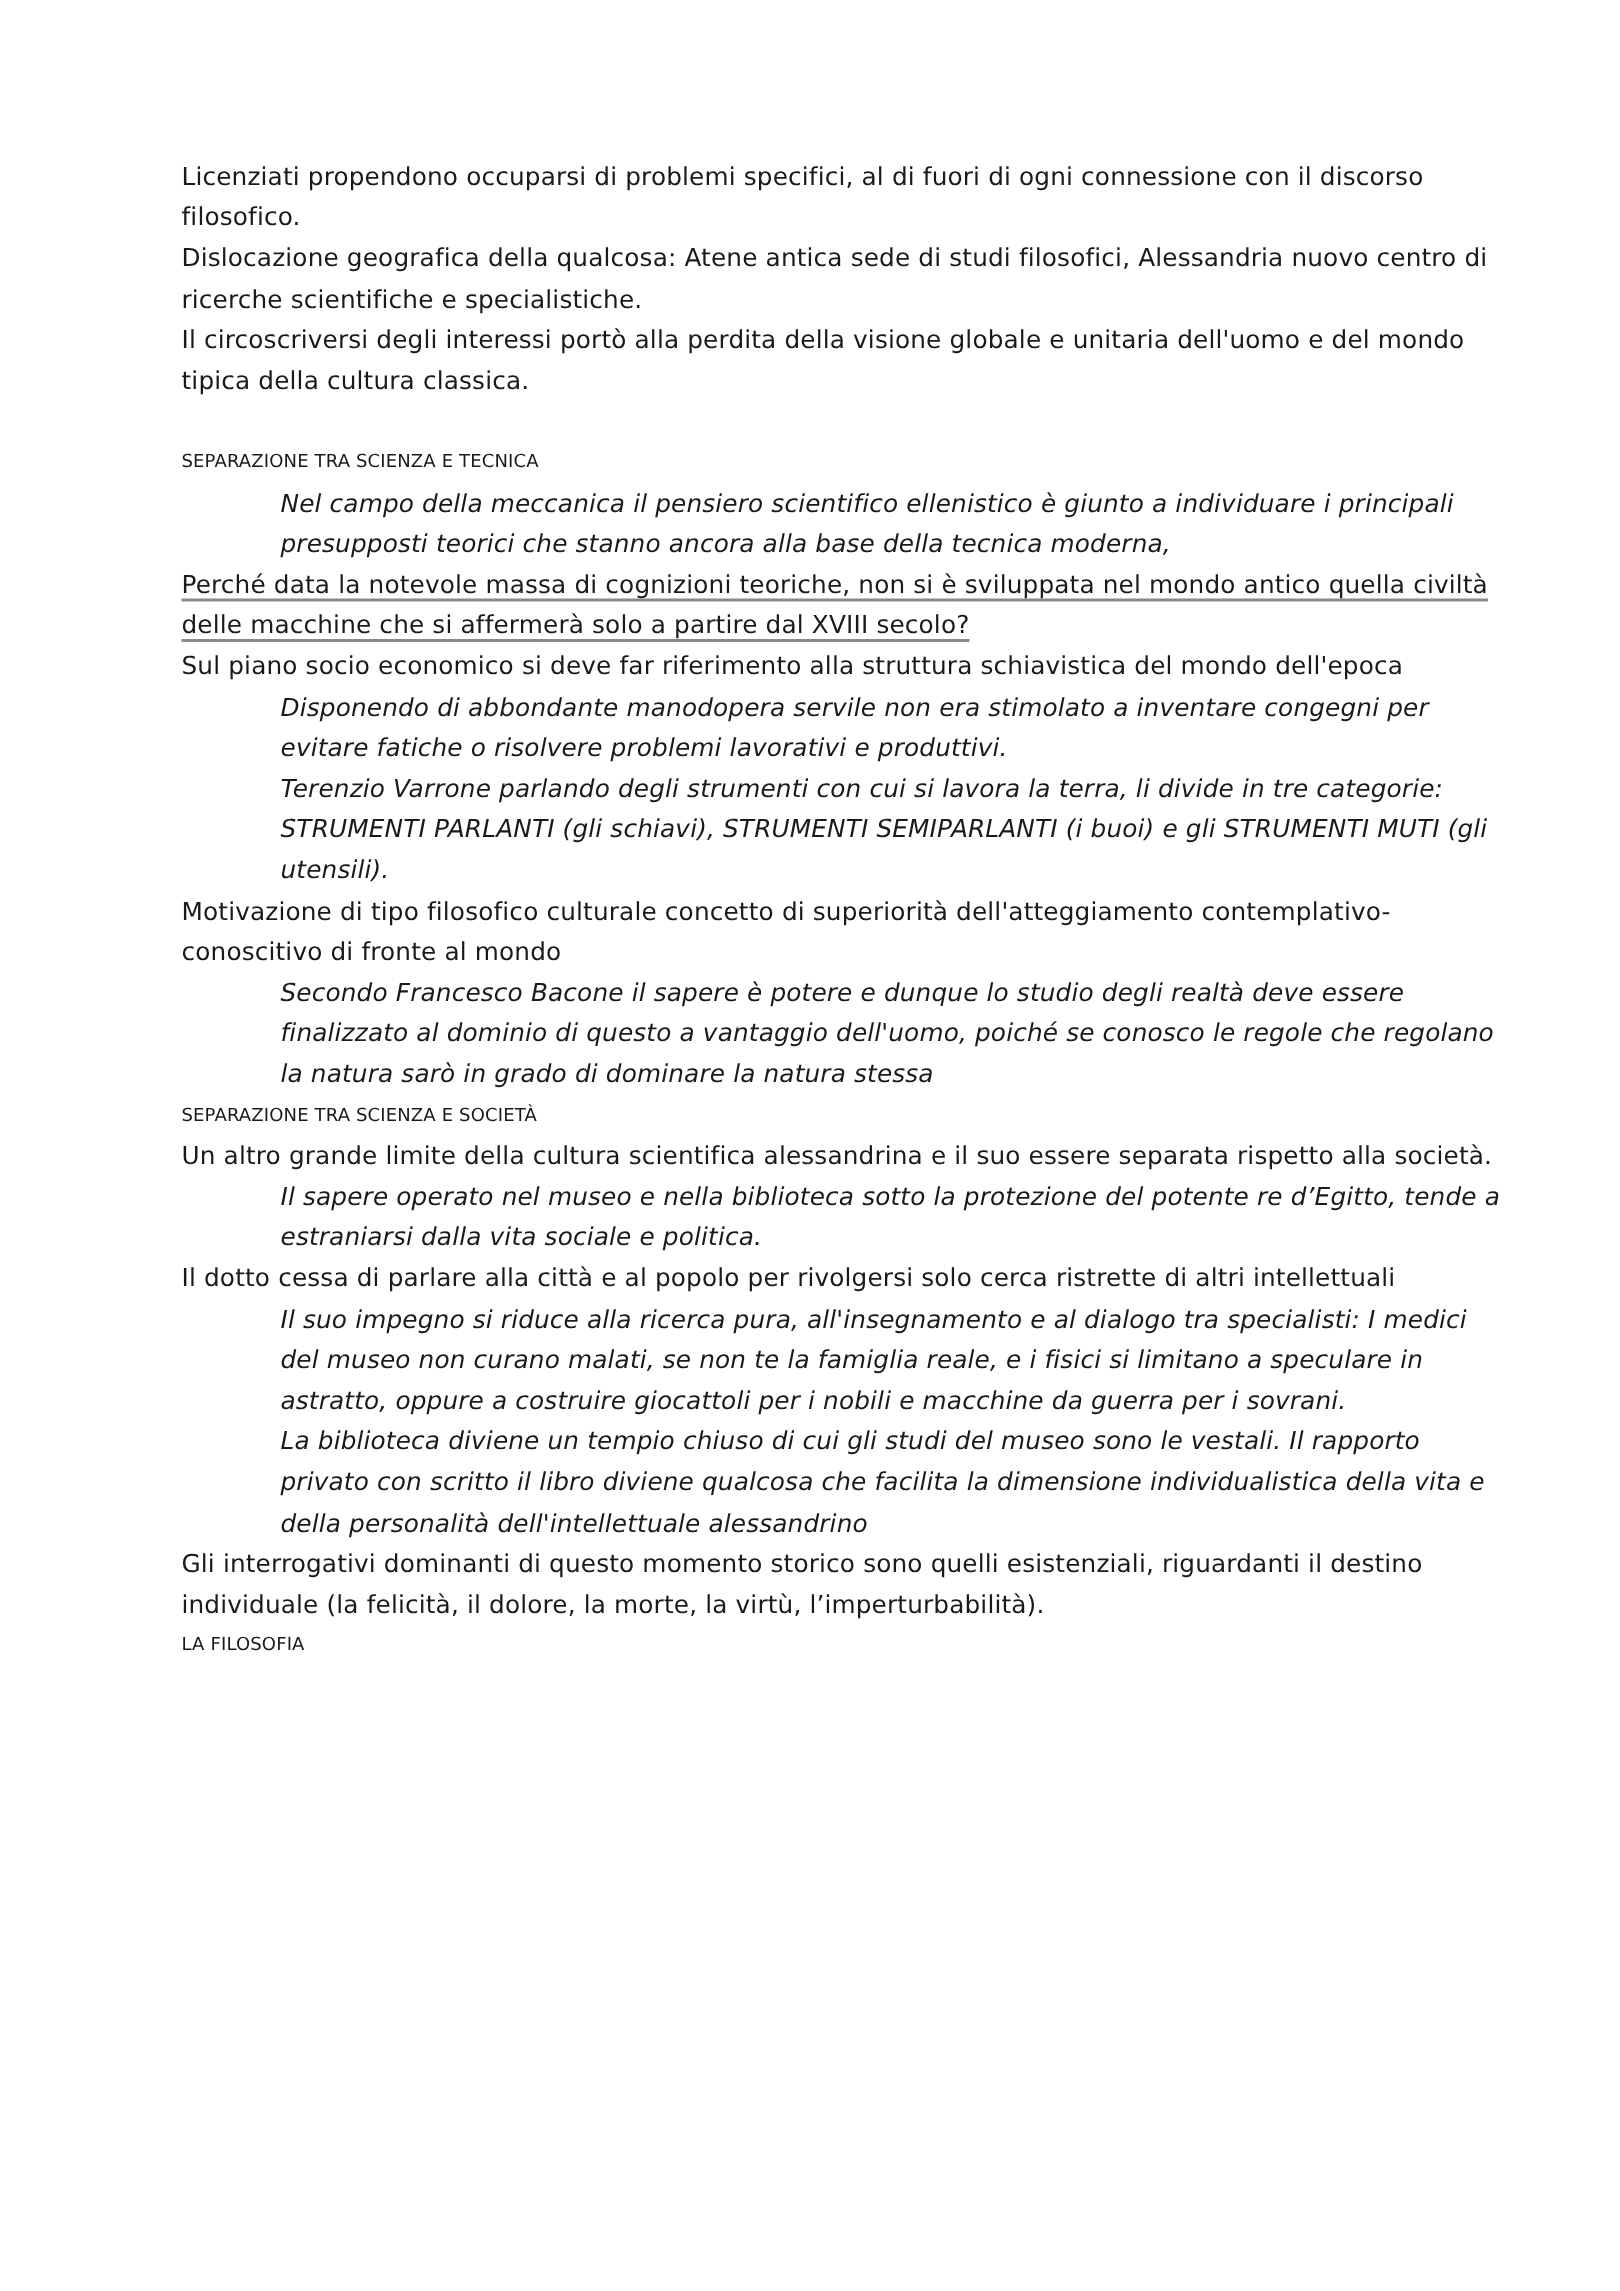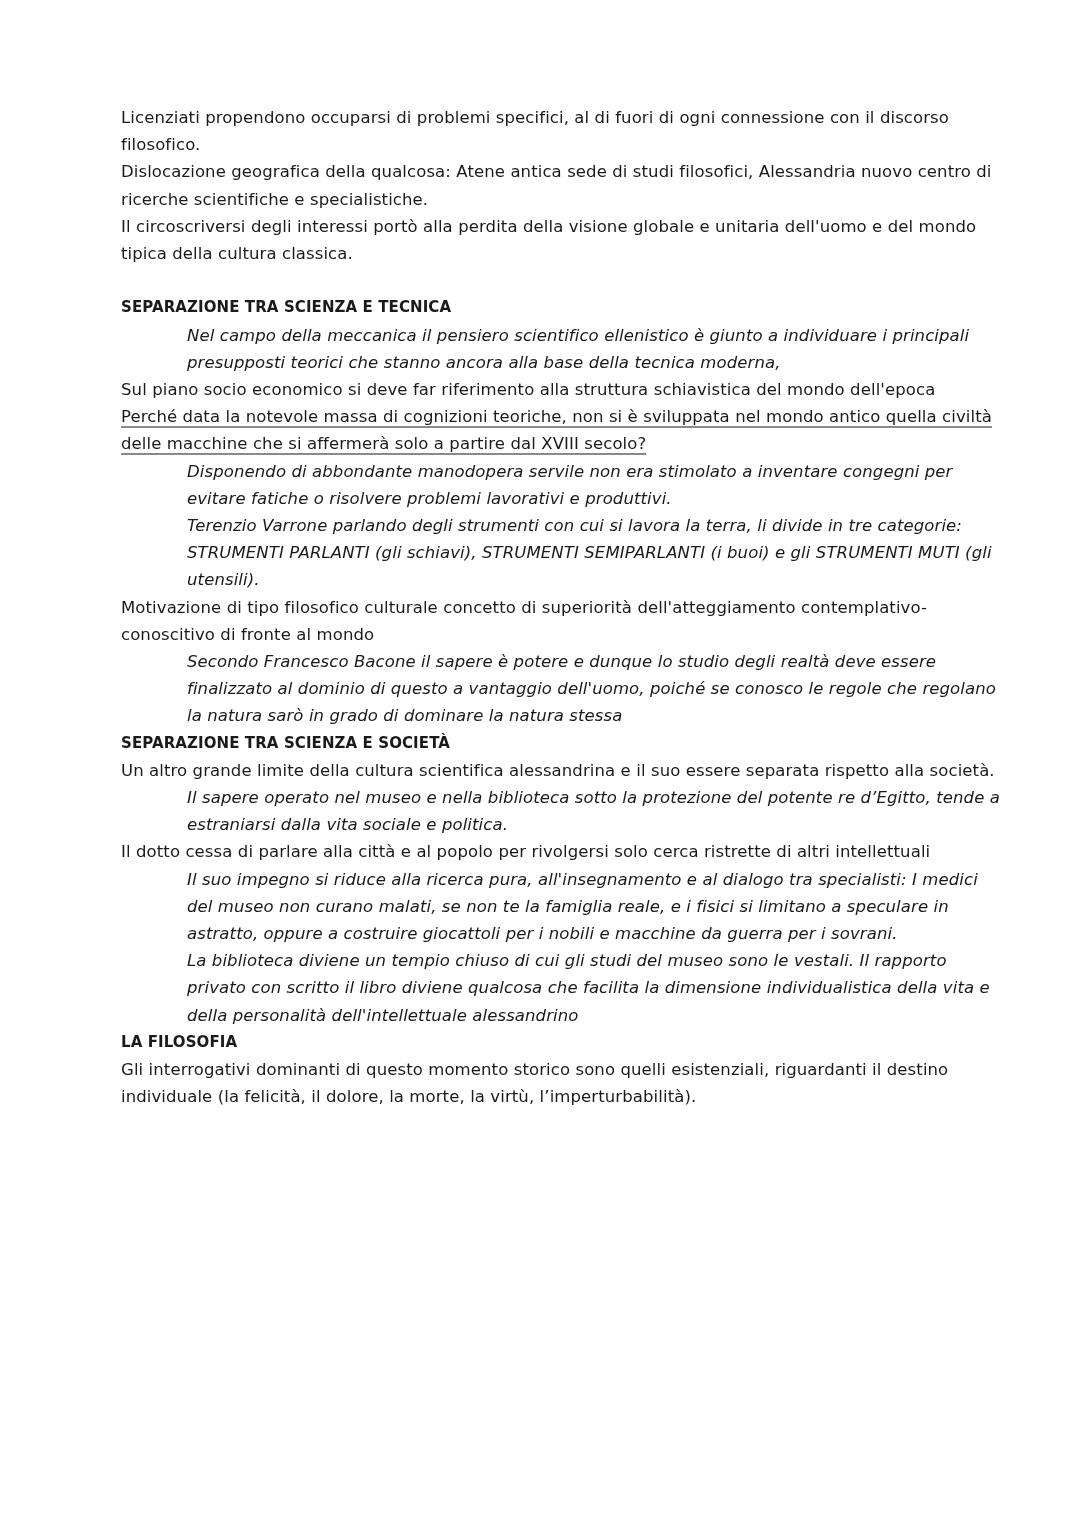--- a/index.html
+++ b/index.html
@@ -6,49 +6,49 @@
     body { width: 1080px; height: 1527px; position: relative; overflow: hidden; }
     .page {
       position: absolute; left: 103px; top: 104px; width: 880px;
       font-family: "DejaVu Sans", sans-serif;
       font-size: 16.5px; line-height: 27.2px; color: #1a1a1a;
       letter-spacing: 0.1px;
       margin-left: 18px;
     }
     .p { margin: 0; }
     .ind { padding-left: 66px; font-style: italic; }
-    .h { font-weight: bold; font-size: 15px; }
+    .h { font-weight: normal; font-size: 12px; }
     .gap { height: 27.2px; }
     .u { text-decoration: underline; text-decoration-color: #8a8a8a; text-decoration-thickness: 2px; text-underline-offset: 4px; }
     .rowwrap { position: relative; }
   </style>
 </head>
 <body>
 
 <div class="page">
   <p class="p">Licenziati propendono occuparsi di problemi specifici, al di fuori di ogni connessione con il discorso filosofico.</p>
   <p class="p">Dislocazione geografica della qualcosa: Atene antica sede di studi filosofici, Alessandria nuovo centro di ricerche scientifiche e specialistiche.</p>
   <p class="p">Il circoscriversi degli interessi portò alla perdita della visione globale e unitaria dell'uomo e del mondo tipica della cultura classica.</p>
   <div class="gap"></div>
 
   <p class="p h">SEPARAZIONE TRA SCIENZA E TECNICA</p>
   <p class="p ind">Nel campo della meccanica il pensiero scientifico ellenistico è giunto a individuare i principali presupposti teorici che stanno ancora alla base della tecnica moderna,</p>
+  <p class="p u">Perché data la notevole massa di cognizioni teoriche, non si è sviluppata nel mondo antico quella civiltà delle macchine che si affermerà solo a partire dal XVIII secolo?</p>
   <p class="p">Sul piano socio economico si deve far riferimento alla struttura schiavistica del mondo dell'epoca</p>
-  <p class="p u">Perché data la notevole massa di cognizioni teoriche, non si è sviluppata nel mondo antico quella civiltà delle macchine che si affermerà solo a partire dal XVIII secolo?</p>
   <p class="p ind">Disponendo di abbondante manodopera servile non era stimolato a inventare congegni per evitare fatiche o risolvere problemi lavorativi e produttivi.</p>
   <p class="p ind">Terenzio Varrone parlando degli strumenti con cui si lavora la terra, li divide in tre categorie: STRUMENTI PARLANTI (gli schiavi), STRUMENTI SEMIPARLANTI (i buoi) e gli STRUMENTI MUTI (gli utensili).</p>
 
   <div class="rowwrap" style="height:54.4px">
     <span class="lbl">Motivazione di tipo filosofico culturale</span>
     <span class="val2" style="top:0">concetto di superiorità dell'atteggiamento contemplativo-conoscitivo di fronte al mondo</span>
   </div>
   <p class="p ind">Secondo Francesco Bacone il sapere è potere e dunque lo studio degli realtà deve essere finalizzato al dominio di questo a vantaggio dell'uomo, poiché se conosco le regole che regolano la natura sarò in grado di dominare la natura stessa</p>
 
   <p class="p h">SEPARAZIONE TRA SCIENZA E SOCIETÀ</p>
   <p class="p">Un altro grande limite della cultura scientifica alessandrina e il suo essere separata rispetto alla società.</p>
   <p class="p ind">Il sapere operato nel museo e nella biblioteca sotto la protezione del potente re d’Egitto, tende a estraniarsi dalla vita sociale e politica.</p>
   <p class="p">Il dotto cessa di parlare alla città e al popolo per rivolgersi solo cerca ristrette di altri intellettuali</p>
   <p class="p ind">Il suo impegno si riduce alla ricerca pura, all'insegnamento e al dialogo tra specialisti: I medici del museo non curano malati, se non te la famiglia reale, e i fisici si limitano a speculare in astratto, oppure a costruire giocattoli per i nobili e macchine da guerra per i sovrani.</p>
   <p class="p ind">La biblioteca diviene un tempio chiuso di cui gli studi del museo sono le vestali. Il rapporto privato con scritto il libro diviene qualcosa che facilita la dimensione individualistica della vita e della personalità dell'intellettuale alessandrino</p>
 
+  <p class="p">Gli interrogativi dominanti di questo momento storico sono quelli esistenziali, riguardanti il destino individuale (la felicità, il dolore, la morte, la virtù, l’imperturbabilità).</p>
   <p class="p h">LA FILOSOFIA</p>
-  <p class="p">Gli interrogativi dominanti di questo momento storico sono quelli esistenziali, riguardanti il destino individuale (la felicità, il dolore, la morte, la virtù, l’imperturbabilità).</p>
 </div>
 
 </body></html>

